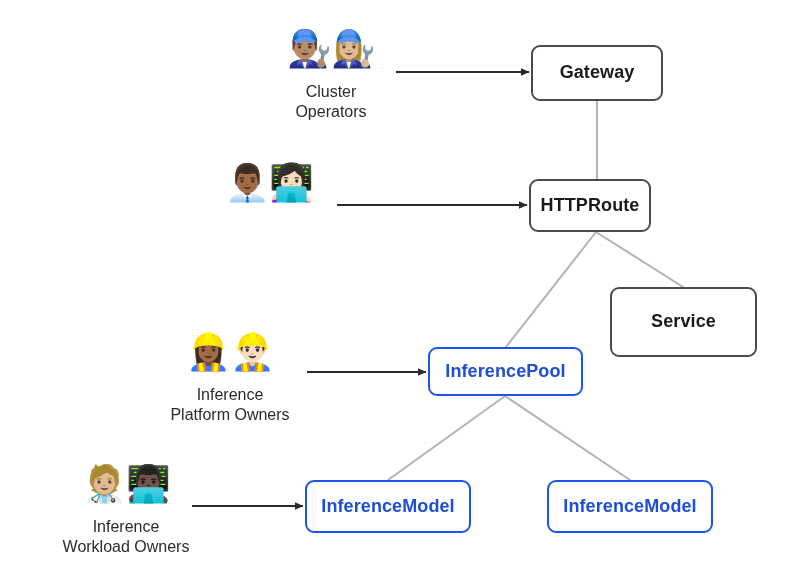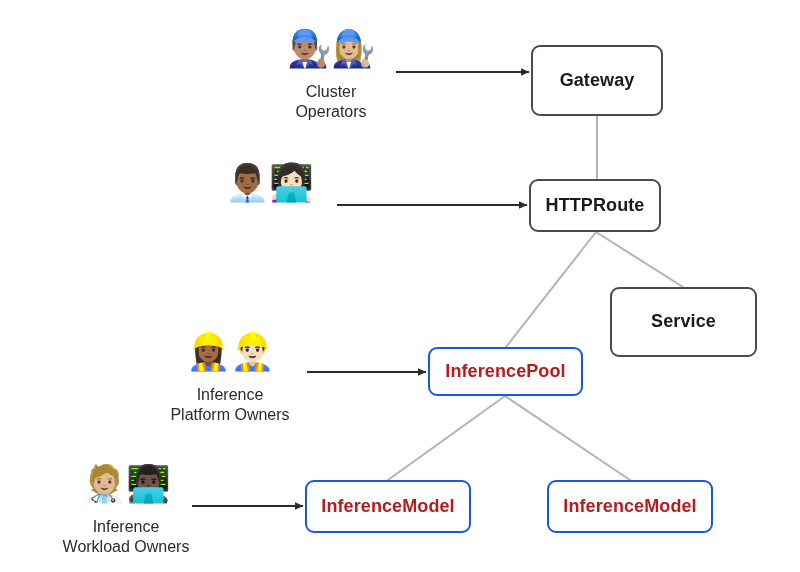--- a/index.html
+++ b/index.html
@@ -47,21 +47,21 @@
   .node.std {
     border: 2px solid #4b4b4b;
   }
   .node.std .node-label {
     color: #1a1a1a;
   }
   .node.accent {
     border: 2px solid #1a56e8;
   }
   .node.accent .node-label {
-    color: #b91c1c;
+    color: #1d4ed8;
   }
 
   
   .persona {
     position: absolute;
     box-sizing: border-box;
     display: flex;
     flex-direction: column;
     align-items: center;
     width: 200px;
@@ -102,24 +102,24 @@
       </g>
     <g id="arrow-lines">
         <line x1="396" y1="72" x2="529" y2="72" stroke="#2b2b2b" stroke-width="2" marker-end="url(#arrowhead)"></line>
         <line x1="337" y1="205" x2="527" y2="205" stroke="#2b2b2b" stroke-width="2" marker-end="url(#arrowhead)"></line>
         <line x1="307" y1="372" x2="426" y2="372" stroke="#2b2b2b" stroke-width="2" marker-end="url(#arrowhead)"></line>
         <line x1="192" y1="506" x2="303" y2="506" stroke="#2b2b2b" stroke-width="2" marker-end="url(#arrowhead)"></line>
       </g>
   </svg>
 
   <div id="nodes-layer">
-      <div class="node std" style="left: 531px; top: 45px; width: 132px; height: 71px;">
+      <div class="node std" style="left: 531px; top: 45px; width: 132px; height: 56px;">
         <span class="node-label">Gateway</span>
       </div>
-      <div class="node std" style="left: 529px; top: 179px; width: 132px; height: 53px;">
+      <div class="node std" style="left: 529px; top: 179px; width: 122px; height: 53px;">
         <span class="node-label">HTTPRoute</span>
       </div>
       <div class="node std" style="left: 610px; top: 287px; width: 147px; height: 70px;">
         <span class="node-label">Service</span>
       </div>
       <div class="node accent" style="left: 428px; top: 347px; width: 155px; height: 49px;">
         <span class="node-label">InferencePool</span>
       </div>
       <div class="node accent" style="left: 305px; top: 480px; width: 166px; height: 53px;">
         <span class="node-label">InferenceModel</span>

